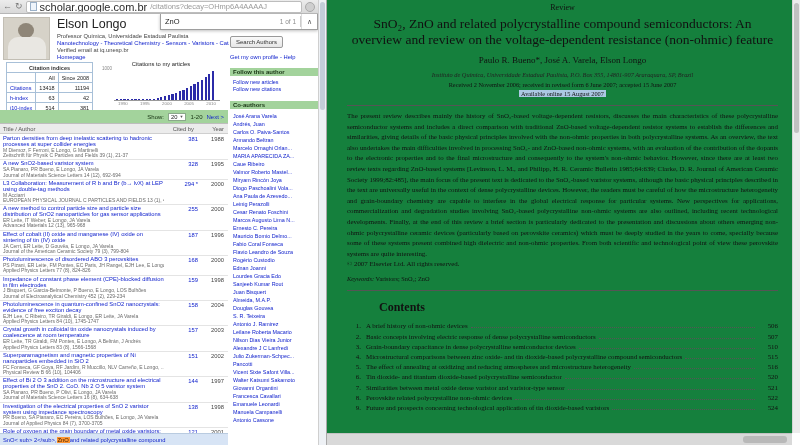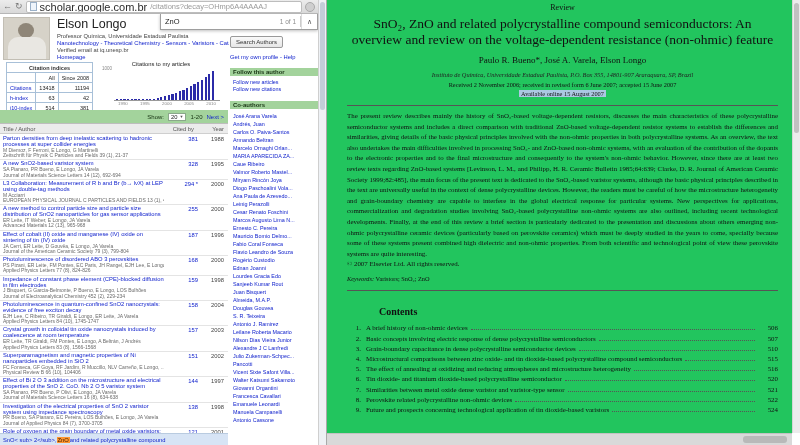--- a/index.html
+++ b/index.html
@@ -93,36 +93,36 @@
   .flinks{margin:3px 0 0 3px;font-size:5.4px;line-height:7px;color:#1122cc;}
   .colist{margin:3px 0 0 3px;}
   .coauthor{display:block;font-size:5.4px;line-height:8px;color:#1122cc;white-space:nowrap;overflow:hidden;}
 
   
   .lscroll{position:absolute;left:318px;top:0;width:8px;height:445px;background:#eef1f5;border-left:1px solid #cfcfcf;box-sizing:border-box;}
   .lthumb{position:absolute;left:1px;right:1px;top:2px;height:108px;background:#c3cdd9;border-radius:3px;}
 
   
   #right{position:absolute;left:326px;top:0;width:474px;height:445px;background:#fff;border-left:1px solid #a9a9a9;box-sizing:border-box;}
-  .page{position:absolute;left:0;top:0;right:8px;bottom:12px;background:#22c55e;overflow:hidden;
+  .page{position:absolute;left:0;top:0;right:8px;bottom:12px;background:#15803d;overflow:hidden;
         font-family:"Liberation Serif", serif;color:#111;padding:3px 14px 0 20px;box-sizing:border-box;}
   .review{font-size:8px;text-align:center;}
   .ptitle{font-size:13.5px;line-height:16px;text-align:center;max-width:432px;margin:4px auto 0;font-weight:normal;}
   .pauth{font-size:9px;text-align:center;margin-top:7px;}
   .paffil{font-size:6.3px;font-style:italic;text-align:center;margin-top:6px;color:#222;}
   .precv{font-size:6.3px;text-align:center;margin-top:3px;}
   .pavail{font-size:6.3px;text-align:center;margin-top:2px;}
   .pavail span{background:#abc8e2;padding:0 2px;}
   .prule{border:none;border-top:1px solid #555;margin:8px 0 0;}
   .abshead{font-size:7.5px;font-weight:bold;margin-top:7px;}
   .abstext{font-size:6.9px;line-height:10.6px;text-align:justify;margin:5px 0 0;}
   .pcopy{font-size:6.9px;margin:1px 0 0;}
   .pkw{font-size:6.3px;margin:8px 0 0;}
   .pkw i{font-style:italic;}
-  .tochead{font-size:10px;font-weight:bold;margin-top:15px;padding-left:32px;}
+  .tochead{font-size:12px;font-weight:bold;margin-top:9px;padding-left:32px;}
   .toc{margin-top:6px;}
   .toc-row{display:flex;align-items:baseline;font-size:6.9px;line-height:10.2px;}
   .toc-num{width:14px;text-align:right;padding-right:5px;flex:none;}
   .toc-label{white-space:nowrap;flex:none;}
   .toc-dots{flex:1;border-bottom:1px dotted #555;margin:0 3px 2px;}
   .toc-page{width:20px;text-align:right;flex:none;}
 
   .rscroll{position:absolute;right:0;top:0;width:8px;bottom:12px;background:#ececec;border-left:1px solid #d5d5d5;box-sizing:border-box;}
   .rthumb{position:absolute;left:1px;right:1px;top:3px;height:130px;background:#c1c1c1;border-radius:3px;}
   .hscroll{position:absolute;left:0;right:8px;bottom:0;height:12px;background:#d9d9d9;border-top:1px solid #c2c2c2;box-sizing:border-box;}

